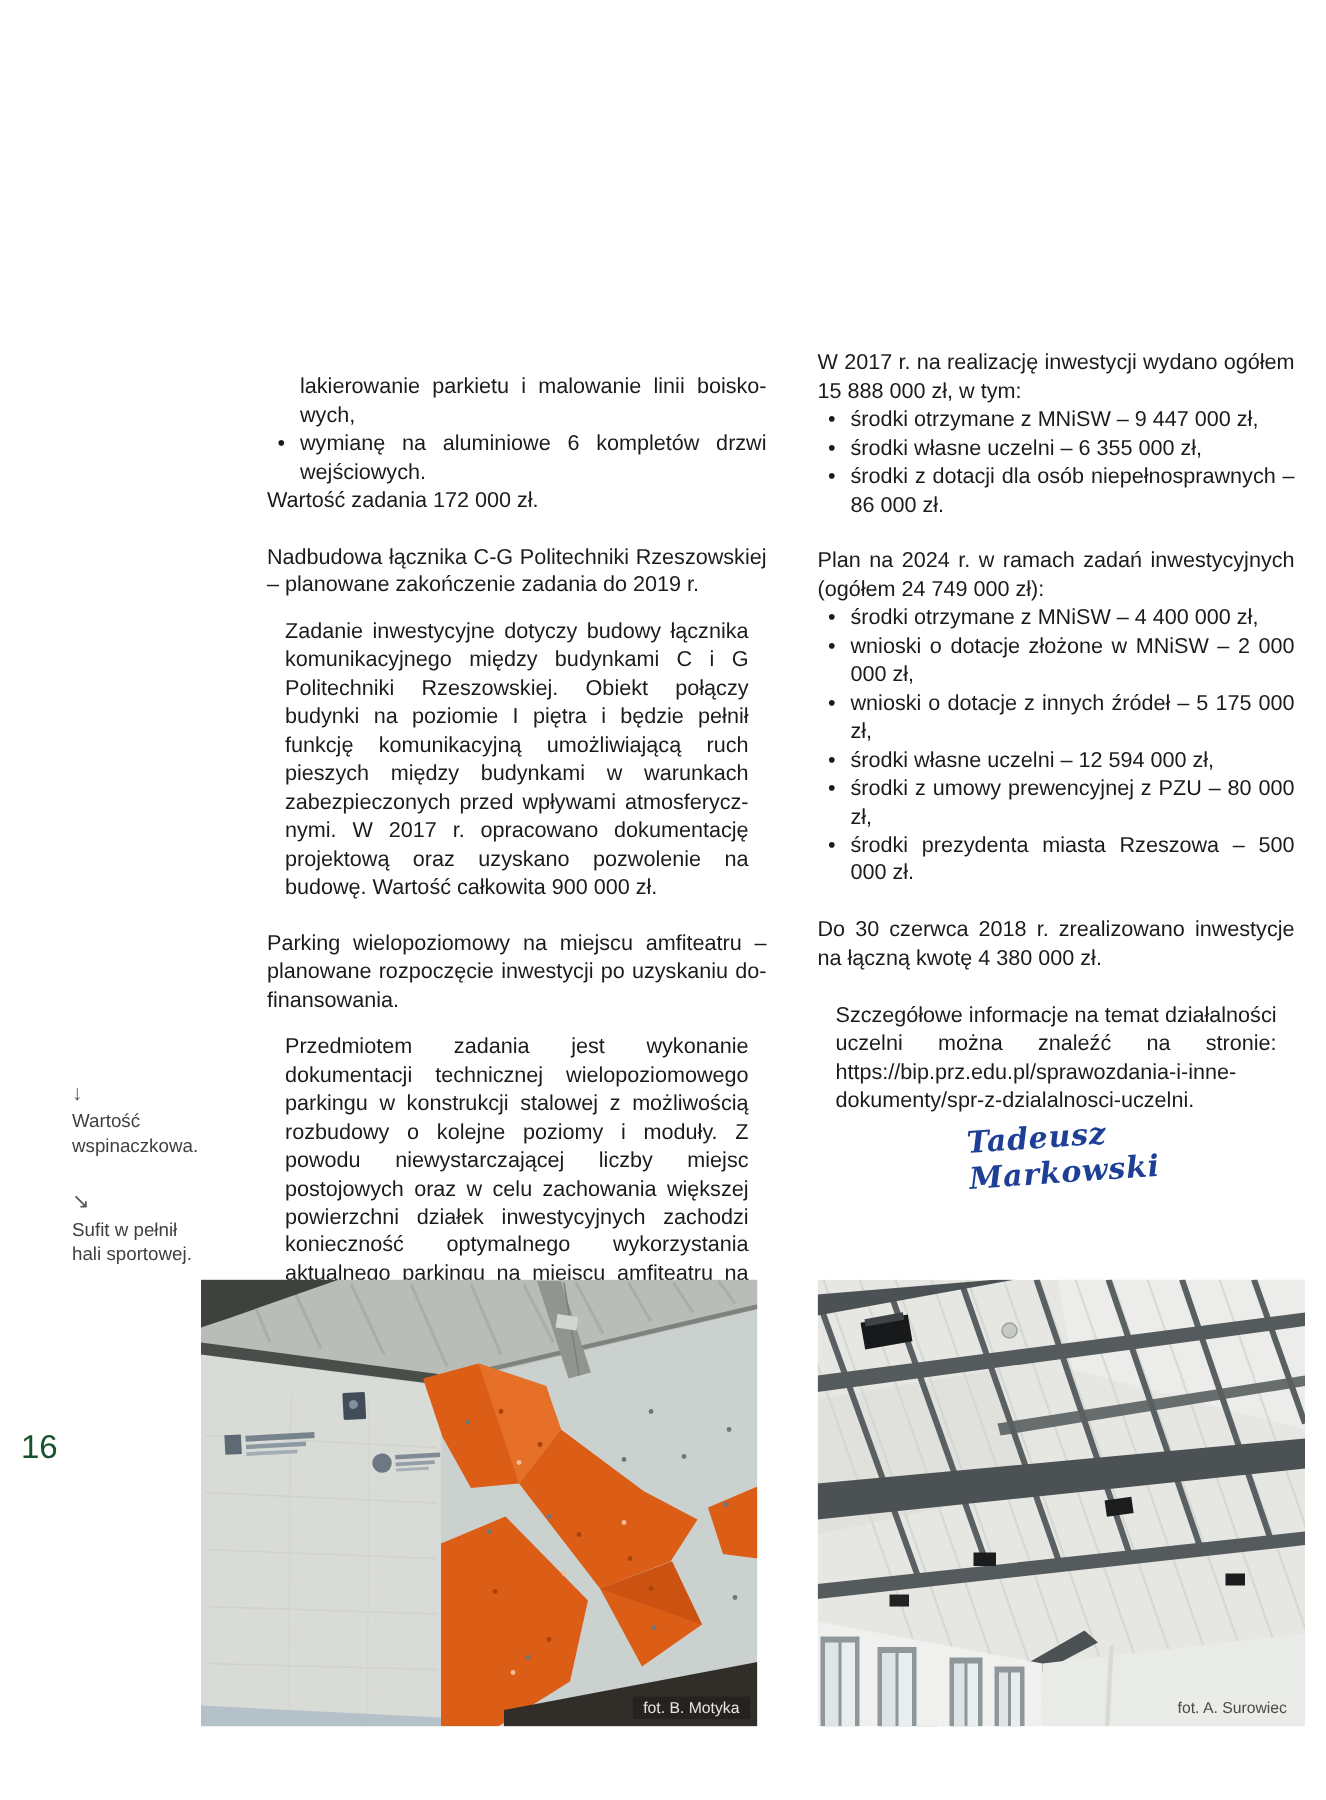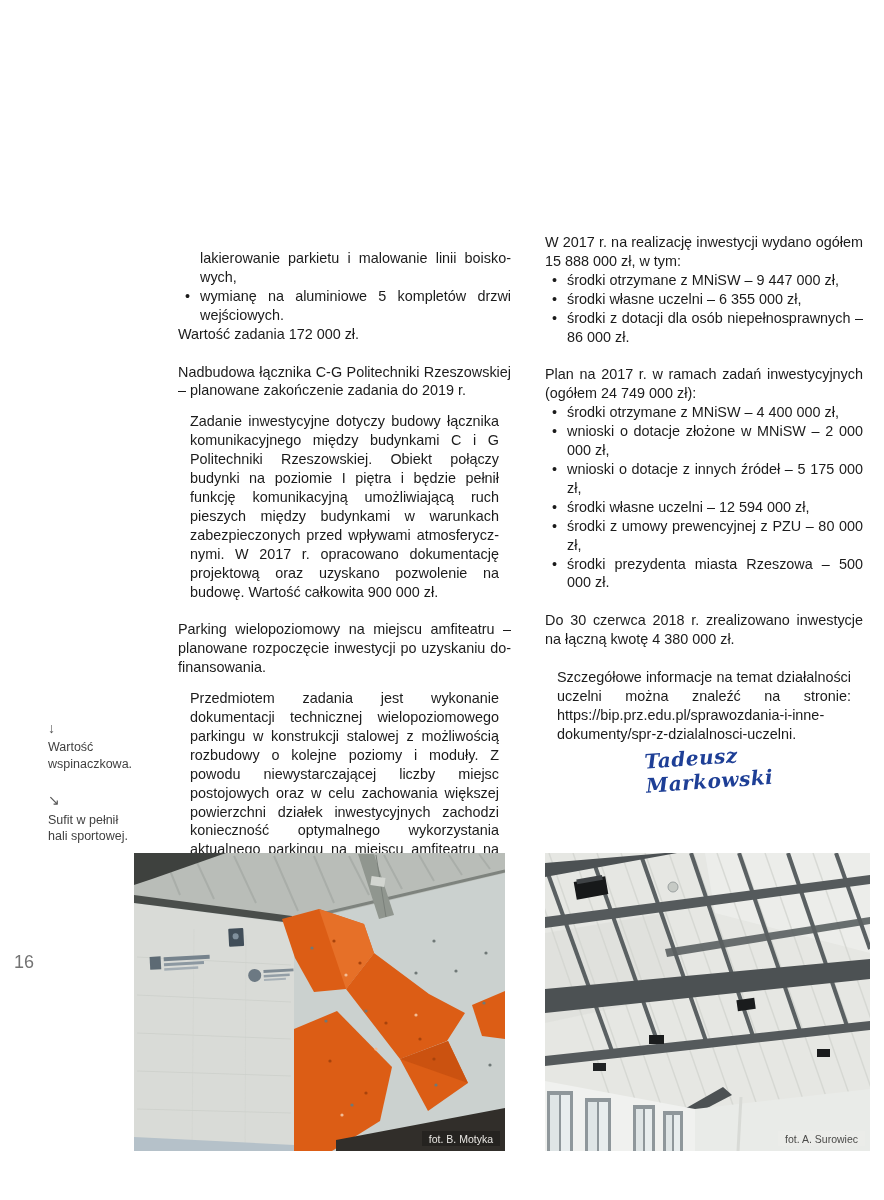--- a/index.html
+++ b/index.html
@@ -17,21 +17,21 @@
   .h.first{margin-top:0;}
   .p{margin:12px;}
   .p.gap{margin-top:19px;}
   .line{margin:0;}
 
   
   .margin-notes{position:absolute;left:48px;top:719px;width:92px;font-size:12.5px;
                 line-height:1.32;color:#3f3f3f;}
   .margin-note .arrow{display:block;font-size:14px;color:#555;margin-bottom:2px;}
   .margin-note + .margin-note{margin-top:19px;}
-  .page-number{position:absolute;left:14px;top:952px;font-size:18px;color:#737373;}
+  .page-number{position:absolute;left:14px;top:952px;font-size:22px;color:#14532d;}
 
   
   .signature{position:absolute;left:645px;top:742px;width:220px;
              font-family:"DejaVu Serif",serif;font-style:italic;font-weight:600;
              font-size:20px;color:#1e3f96;transform:rotate(-4deg);letter-spacing:.5px;}
 
   
   .photo{position:absolute;top:853px;height:298px;overflow:hidden;}
   .photo svg{display:block;width:100%;height:100%;}
   .photo-left{left:134px;width:371px;}
@@ -56,21 +56,21 @@
       <span>Sufit w pełnił hali sportowej.</span>
     </div>
   </div>
 
   <div class="page-number">16</div>
 
   <div class="col col-left">
     <div class="hang">lakierowanie parkietu i malowanie linii boisko­wych,</div>
     <div class="li">
       <span class="bullet">•</span>
-      <span>wymianę na aluminiowe 5 kompletów drzwi wejściowych.</span>
+      <span>wymianę na aluminiowe 6 kompletów drzwi wejściowych.</span>
     </div>
     <div class="line">Wartość zadania 172 000 zł.</div>
     <div class="h">Nadbudowa łącznika C-G Politechniki Rzeszowskiej – planowane zakończenie zadania do 2019 r.</div>
     <div class="p">Zadanie inwestycyjne dotyczy budowy łącznika komu­nikacyjnego między budynkami C i G Politechniki Rzeszowskiej. Obiekt połączy budynki na poziomie I piętra i będzie pełnił funkcję komunikacyjną umoż­liwiającą ruch pieszych między budynkami w warun­kach zabezpieczonych przed wpływami atmosferycz­nymi. W 2017 r. opracowano dokumentację projek­tową oraz uzyskano pozwolenie na budowę. Wartość całkowita 900 000 zł.</div>
     <div class="h">Parking wielopoziomowy na miejscu amfiteatru – planowane rozpoczęcie inwestycji po uzyskaniu do­finansowania.</div>
     <div class="p">Przedmiotem zadania jest wykonanie dokumenta­cji technicznej wielopoziomowego parkingu w kon­strukcji stalowej z możliwością rozbudowy o kolejne poziomy i moduły. Z powodu niewystarczającej liczby miejsc postojowych oraz w celu zachowania większej powierzchni działek inwestycyjnych zachodzi koniecz­ność optymalnego wykorzystania aktualnego parkingu na miejscu amfiteatru na parking o lekkiej konstrukcji stalowej z liczbą ok. 100 pojazdów na każdej kondy­gnacji. Planowana liczba powtarzalnych kondygnacji od 3 do 8. Szacowany koszt inwestycji przy założeniu 300 miejsc parkingowych ok. 10 000 000 zł.</div>
   </div>
 
   <div class="col col-right">
     <div class="h first">W 2017 r. na realizację inwestycji wydano ogó­łem 15 888 000 zł, w tym:</div>
@@ -79,21 +79,21 @@
       <span>środki otrzymane z MNiSW – 9 447 000 zł,</span>
     </div>
     <div class="li">
       <span class="bullet">•</span>
       <span>środki własne uczelni – 6 355 000 zł,</span>
     </div>
     <div class="li">
       <span class="bullet">•</span>
       <span>środki z dotacji dla osób niepełnosprawnych – 86 000 zł.</span>
     </div>
-    <div class="h">Plan na 2017 r. w ramach zadań inwestycyj­nych (ogółem 24 749 000 zł):</div>
+    <div class="h">Plan na 2024 r. w ramach zadań inwestycyj­nych (ogółem 24 749 000 zł):</div>
     <div class="li">
       <span class="bullet">•</span>
       <span>środki otrzymane z MNiSW – 4 400 000 zł,</span>
     </div>
     <div class="li">
       <span class="bullet">•</span>
       <span>wnioski o dotacje złożone w MNiSW – 2 000 000 zł,</span>
     </div>
     <div class="li">
       <span class="bullet">•</span>

